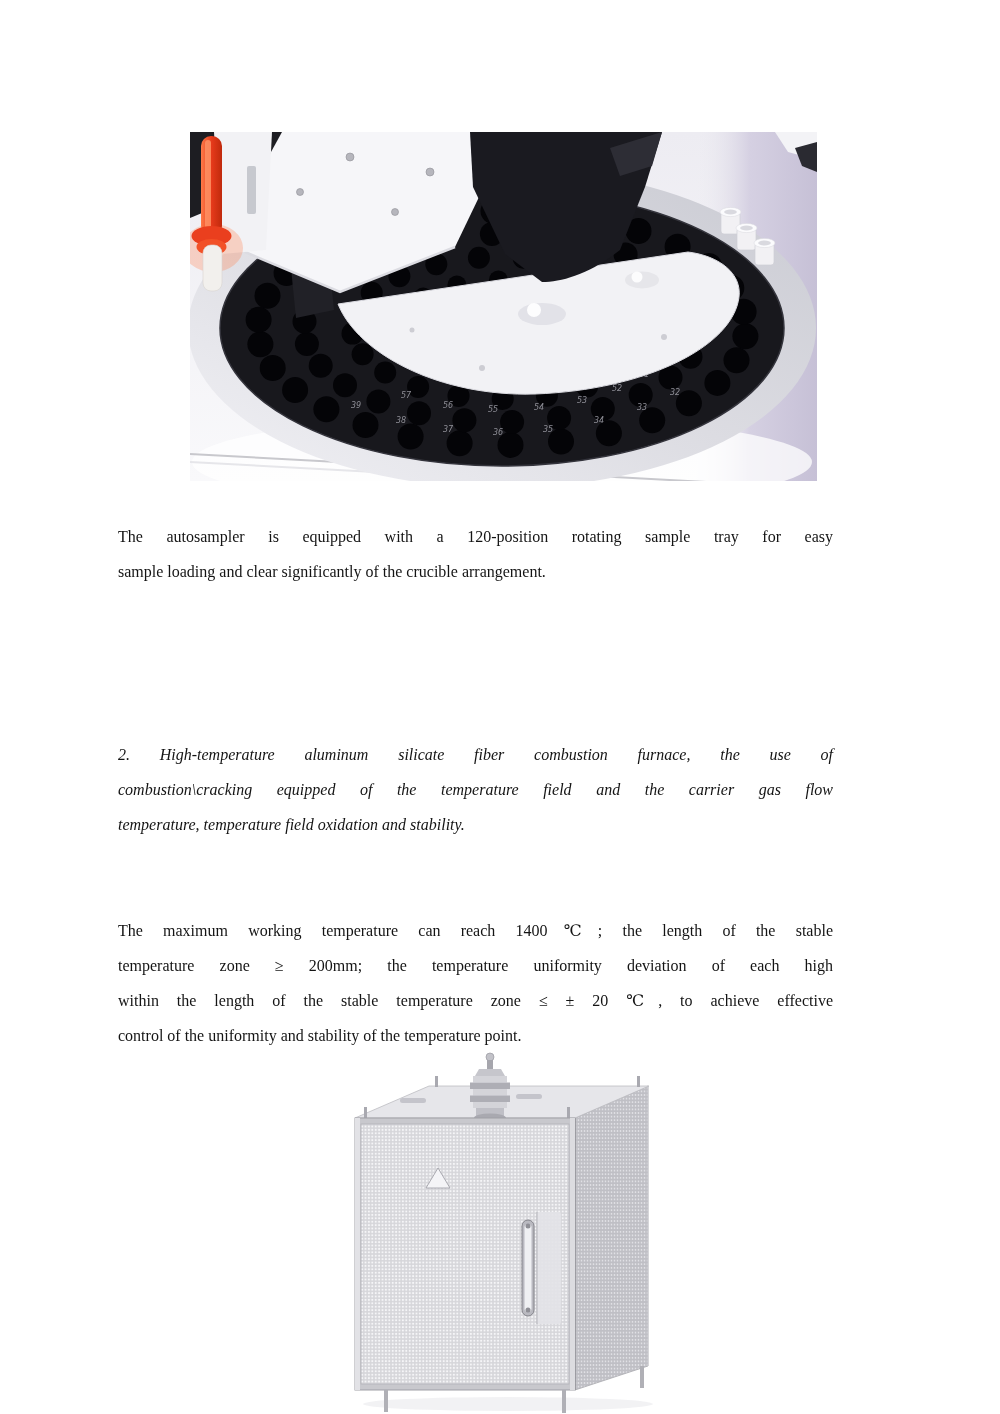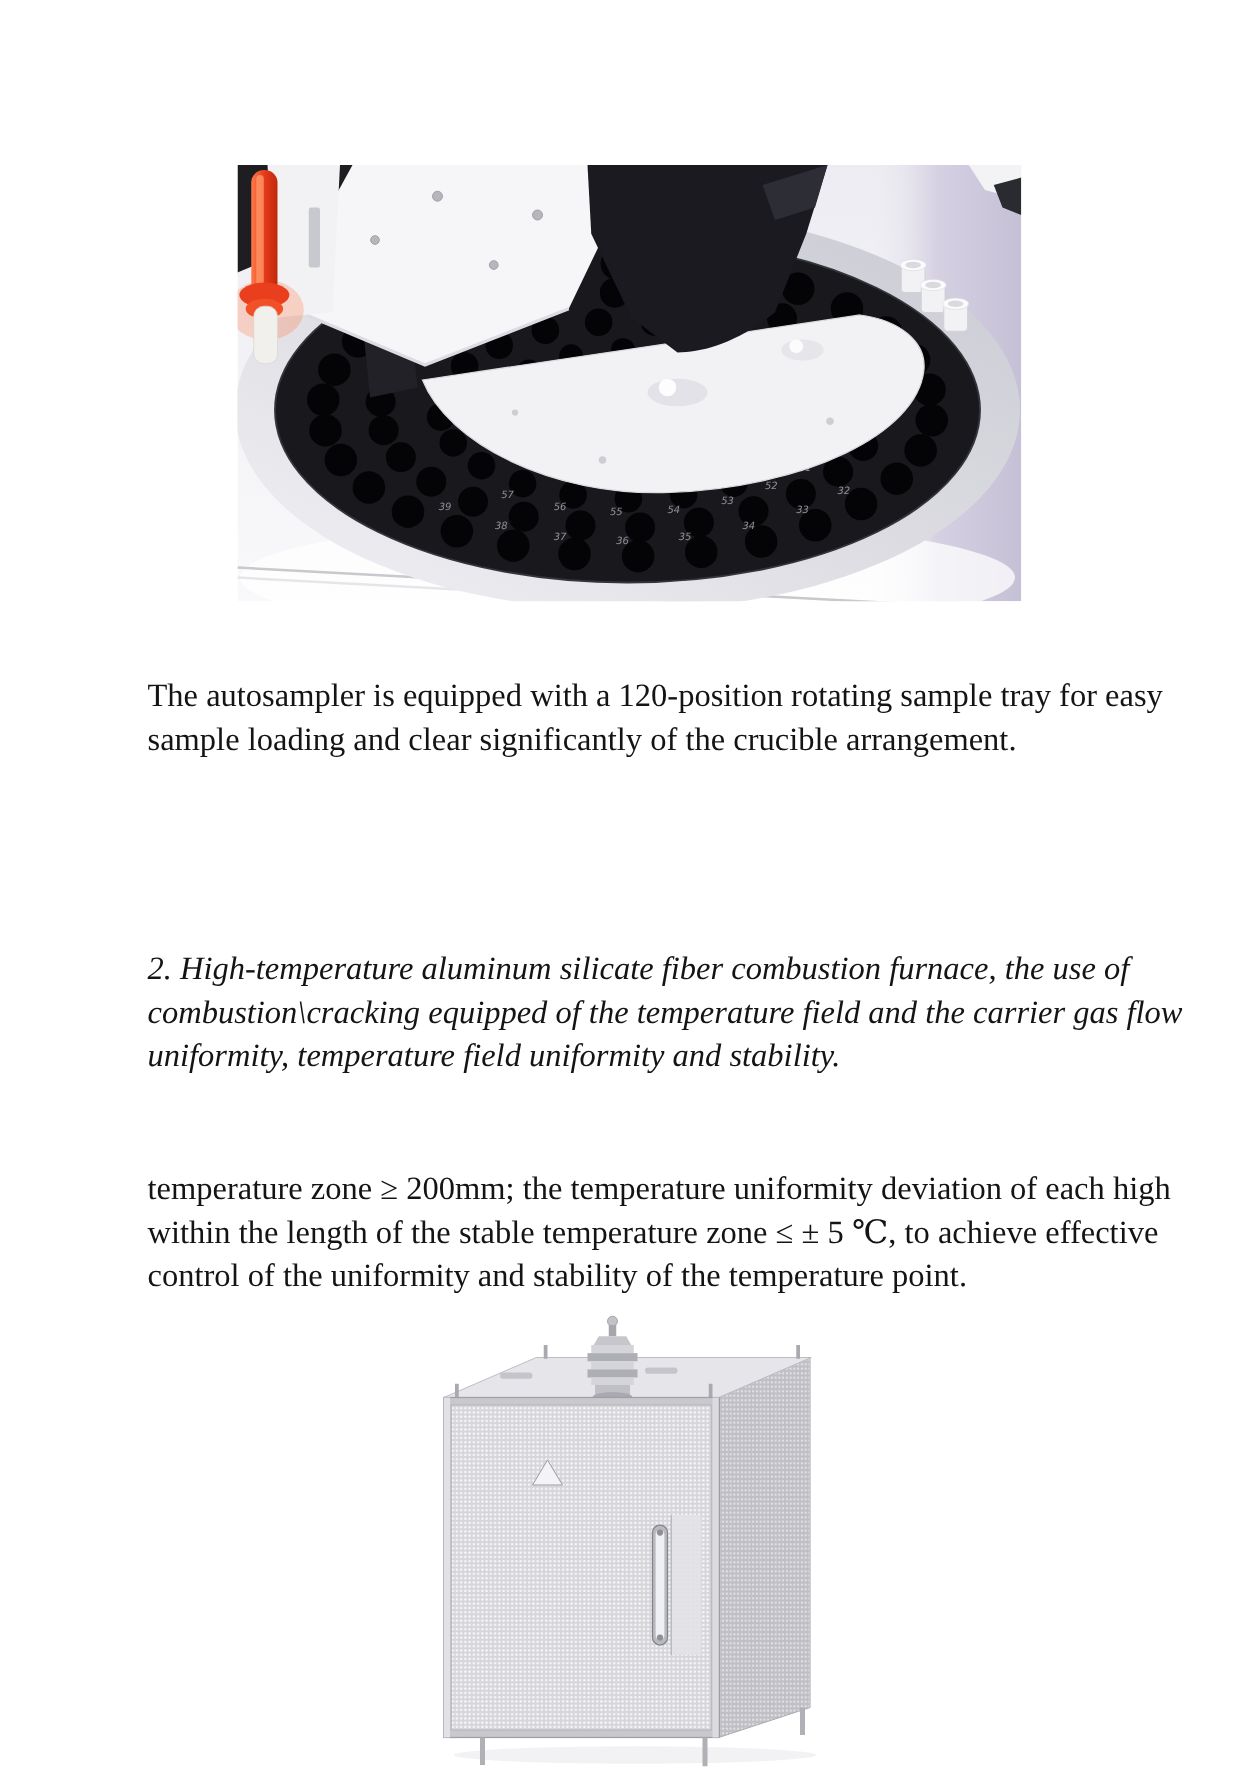--- a/index.html
+++ b/index.html
@@ -1,21 +1,21 @@
 <!DOCTYPE html>
 <html><head>
 <meta charset="utf-8">
 <style>
   html,body{margin:0;padding:0;background:#ffffff;}
   .page{position:relative;width:1000px;height:1414px;background:#ffffff;overflow:hidden;
         font-family:"Liberation Serif", "DejaVu Serif", serif;}
   .photo{position:absolute;}
   .photo svg{display:block;}
   .para{position:absolute;left:118px;width:760px;color:#141414;
-        font-size:26px;line-height:35px;margin-top:20px;}
+        font-size:16px;line-height:35px;}
   .para.narrow{width:715px;}
   .line{text-align:justify;text-align-last:justify;height:35px;white-space:nowrap;}
   .line.last{text-align-last:left;}
 </style>
 </head>
 <body>
 
 <div class="page">
 
   <div class="photo" style="left:190px;top:132px;width:627px;height:349px;">
@@ -244,26 +244,27 @@
 
   <div class="para narrow" style="top:519px;">
     <div class="line">The autosampler is equipped with a 120-position rotating sample tray for easy</div>
     <div class="line last">sample loading and clear significantly of the crucible arrangement.</div>
   </div>
 
 
   <div class="para narrow" style="top:737px;font-style:italic;">
     <div class="line">2. High-temperature aluminum silicate fiber combustion furnace, the use of</div>
     <div class="line">combustion\cracking equipped of the temperature field and the carrier gas flow</div>
-    <div class="line last">uniformity, temperature field uniformity and stability.</div>
+    <div class="line last">temperature, temperature field oxidation and stability.</div>
   </div>
 
   <div class="para narrow" style="top:913px;">
+    <div class="line">The maximum working temperature can reach 1400℃; the length of the stable</div>
     <div class="line">temperature zone ≥ 200mm; the temperature uniformity deviation of each high</div>
-    <div class="line">within the length of the stable temperature zone ≤ ± 5 ℃, to achieve effective</div>
+    <div class="line">within the length of the stable temperature zone ≤ ± 20 ℃, to achieve effective</div>
     <div class="line last">control of the uniformity and stability of the temperature point.</div>
   </div>
 
   <div class="photo" style="left:340px;top:1050px;width:320px;height:364px;">
     <svg width="320" height="364" viewBox="0 0 320 364">
       <defs>
         <pattern id="meshF" width="3.4" height="3.4" patternUnits="userSpaceOnUse">
           <rect width="3.4" height="3.4" fill="#d6d6da"></rect>
           <circle cx="1.7" cy="1.7" r="1.05" fill="#f6f6f8"></circle>
         </pattern>

